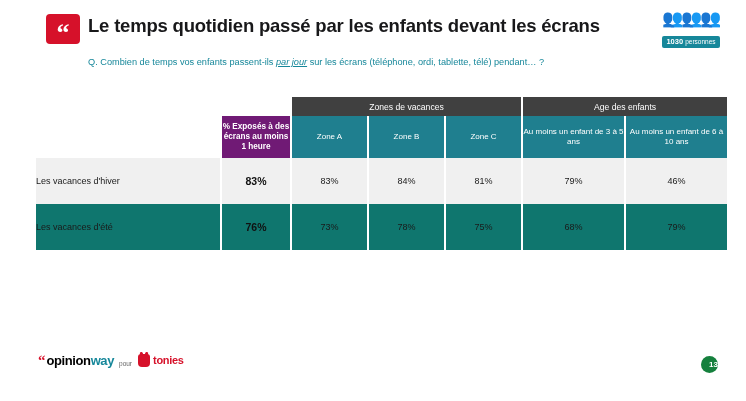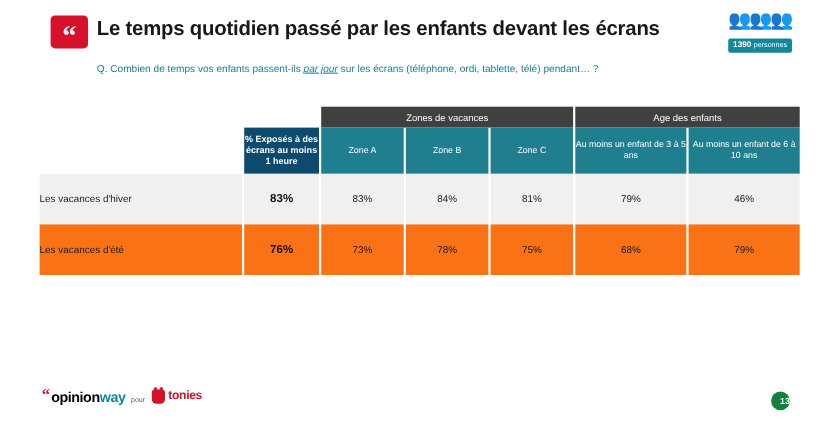--- a/index.html
+++ b/index.html
@@ -136,28 +136,28 @@
   .sub-head {
     height: 42px;
     background: #1f7f8f;
     color: #ffffff;
     font-size: 8px;
     text-align: center;
     font-weight: normal;
     line-height: 10px;
   }
   .sub-head.expo {
-    background: #0c4a6e;
+    background: #701a75;
     font-weight: bold;
     font-size: 8.2px;
   }
 
   
   tr.band td { background: #f0f0f0; }
-  tr.plain td { background: #f97316; }
+  tr.plain td { background: #0f766e; }
 
   td.rowlabel {
     text-align: left;
     padding-right: 9px;
     font-size: 9px;
     color: #1a1a1a;
     height: 46px;
   }
   td.expo {
     text-align: center;
@@ -260,21 +260,21 @@
 
 <div class="slide">
 
   <div class="header">
     <div class="quote-badge">“</div>
     <div class="title">Le temps quotidien passé par les enfants devant les écrans</div>
 
     <div class="sample">
       <span class="people">👥👥👥</span>
       <span class="count-pill">
-        <span>1390</span>
+        <span>1030</span>
         <span class="lbl">personnes</span>
       </span>
     </div>
   </div>
 
   <div class="question">
     <span>Q. Combien de temps vos enfants passent-ils </span><u>par jour</u><span> sur les écrans (téléphone, ordi, tablette, télé) pendant… ?</span>
   </div>
 
   <div class="table-wrap">

